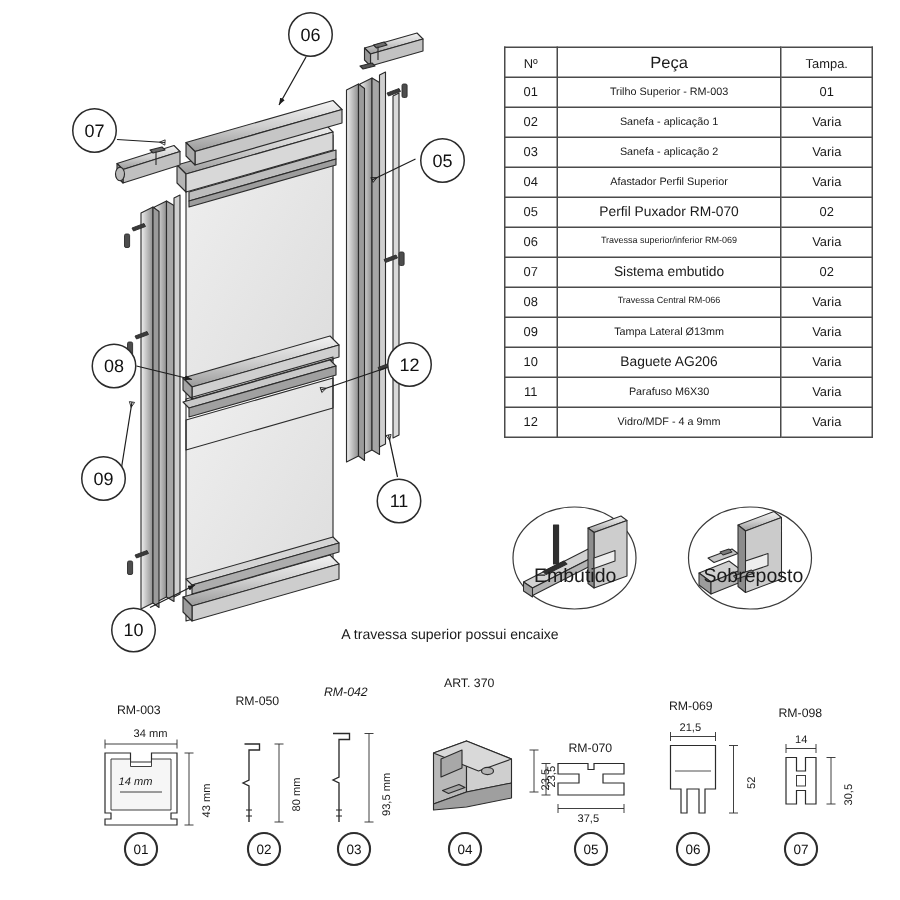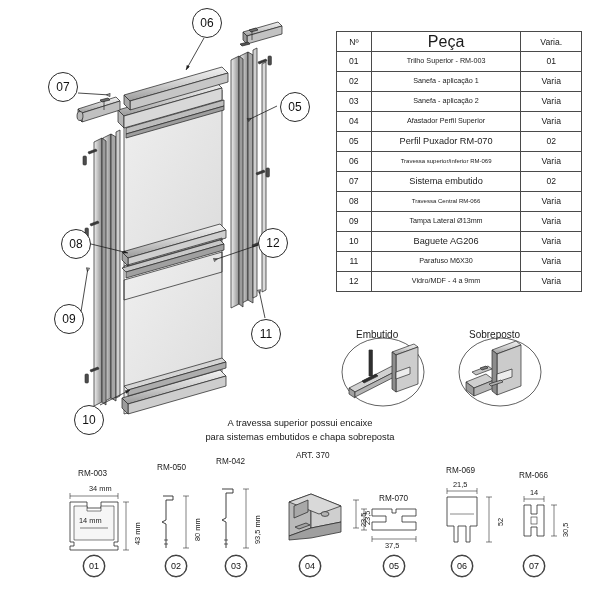--- a/index.html
+++ b/index.html
@@ -31,21 +31,21 @@
   }
   #parts-table td, #parts-table th {
     border: 1px solid #4a4a4a;
     text-align: center;
     vertical-align: middle;
     padding: 0;
     background: #fff;
   }
   #parts-table thead th {
     height: 19px;
-    font-size: 16px;
+    font-size: 11px;
     font-weight: normal;
   }
   #parts-table tbody td {
     height: 19px;
     font-size: 7.2px;
     font-weight: normal;
     line-height: 1.15;
   }
   .col-num  { width: 34px; font-size: 8.6px !important; }
   .col-part { width: 150px; }
@@ -69,23 +69,24 @@
     box-sizing: border-box;
     z-index: 6;
   }
   .callout.small {
     width: 22px; height: 22px; font-size: 9px;
   }
 
   
   .detail-title {
     position: absolute;
-    font-size: 10px;
+    font-size: 13px;
     color: #1a1a1a;
     white-space: nowrap;
+    margin-top: 47px;
   }
   .detail-caption {
     position: absolute;
     font-size: 9.4px;
     color: #1a1a1a;
     text-align: center;
     line-height: 1.45;
     white-space: nowrap;
   }
 
@@ -368,21 +369,21 @@
       <line x1="551" y1="536" x2="557" y2="536" stroke-width="0.6"></line>
       <circle cx="534" cy="566" r="11" fill="#fff" stroke="#3a3a3a" stroke-width="0.8"></circle>
     </g>
   </svg>
 
   <table id="parts-table">
     <thead>
       <tr>
         <th class="col-num">Nº</th>
         <th class="col-part">Peça</th>
-        <th class="col-qty">Varia.</th>
+        <th class="col-qty">Tampa.</th>
       </tr>
     </thead>
     <tbody>
       <tr>
         <td class="col-num">01</td>
         <td class="col-part">Trilho Superior - RM-003</td>
         <td class="col-qty">01</td>
       </tr>
       <tr>
         <td class="col-num">02</td>
@@ -448,48 +449,47 @@
   <div class="callout" style="left:61px; top:229px;">08</div>
   <div class="callout" style="left:54px; top:304px;">09</div>
   <div class="callout" style="left:74px; top:405px;">10</div>
   <div class="callout" style="left:251px; top:319px;">11</div>
   <div class="callout" style="left:258px; top:228px;">12</div>
 
   <div class="detail-title" style="left:356px; top:329px;">Embutido</div>
   <div class="detail-title" style="left:469px; top:329px;">Sobreposto</div>
 
   <div class="detail-caption" style="left:0; top:416px; width:600px; text-align:center;">A travessa superior possui encaixe</div>
-  <div class="detail-caption" style="left:0; top:430px; width:600px; text-align:center;">para sistemas embutidos e chapa sobreposta</div>
 
   <div class="prof-code" style="left:78px; top:469px;">RM-003</div>
   <div class="dim-h" style="left:78px; top:484px;padding-left:11px;">34 mm</div>
   <div class="dim-v" style="left:133px; top:545px;">43 mm</div>
-  <div class="dim-h" style="left:79px; top:516px;">14 mm</div>
+  <div class="dim-h" style="left:79px; top:516px;font-style:italic;">14 mm</div>
   <div class="callout small" style="left:83px; top:555px;">01</div>
 
   <div class="prof-code" style="left:157px; top:463px;">RM-050</div>
   <div class="dim-v" style="left:193px; top:541px;">80 mm</div>
   <div class="callout small" style="left:165px; top:555px;">02</div>
 
-  <div class="prof-code" style="left:216px; top:457px;">RM-042</div>
+  <div class="prof-code" style="left:216px; top:457px;font-style:italic;">RM-042</div>
   <div class="dim-v" style="left:253px; top:544px;">93,5 mm</div>
   <div class="callout small" style="left:225px; top:555px;">03</div>
 
   <div class="prof-code" style="left:296px; top:451px;">ART. 370</div>
   <div class="dim-v" style="left:363px; top:525px;">23,5</div>
   <div class="callout small" style="left:299px; top:555px;">04</div>
 
   <div class="prof-code" style="left:379px; top:494px;">RM-070</div>
   <div class="dim-v" style="left:359px; top:527px;">23,5</div>
   <div class="dim-h" style="left:385px; top:541px;text-align:center;">37,5</div>
   <div class="callout small" style="left:383px; top:555px;">05</div>
 
   <div class="prof-code" style="left:446px; top:466px;">RM-069</div>
   <div class="dim-h" style="left:453px; top:480px;">21,5</div>
   <div class="dim-v" style="left:496px; top:526px;">52</div>
   <div class="callout small" style="left:451px; top:555px;">06</div>
 
-  <div class="prof-code" style="left:519px; top:471px;">RM-066</div>
+  <div class="prof-code" style="left:519px; top:471px;">RM-098</div>
   <div class="dim-h" style="left:530px; top:488px;">14</div>
   <div class="dim-v" style="left:561px; top:537px;">30,5</div>
   <div class="callout small" style="left:523px; top:555px;">07</div>
 
 </div>
 
 </body></html>

